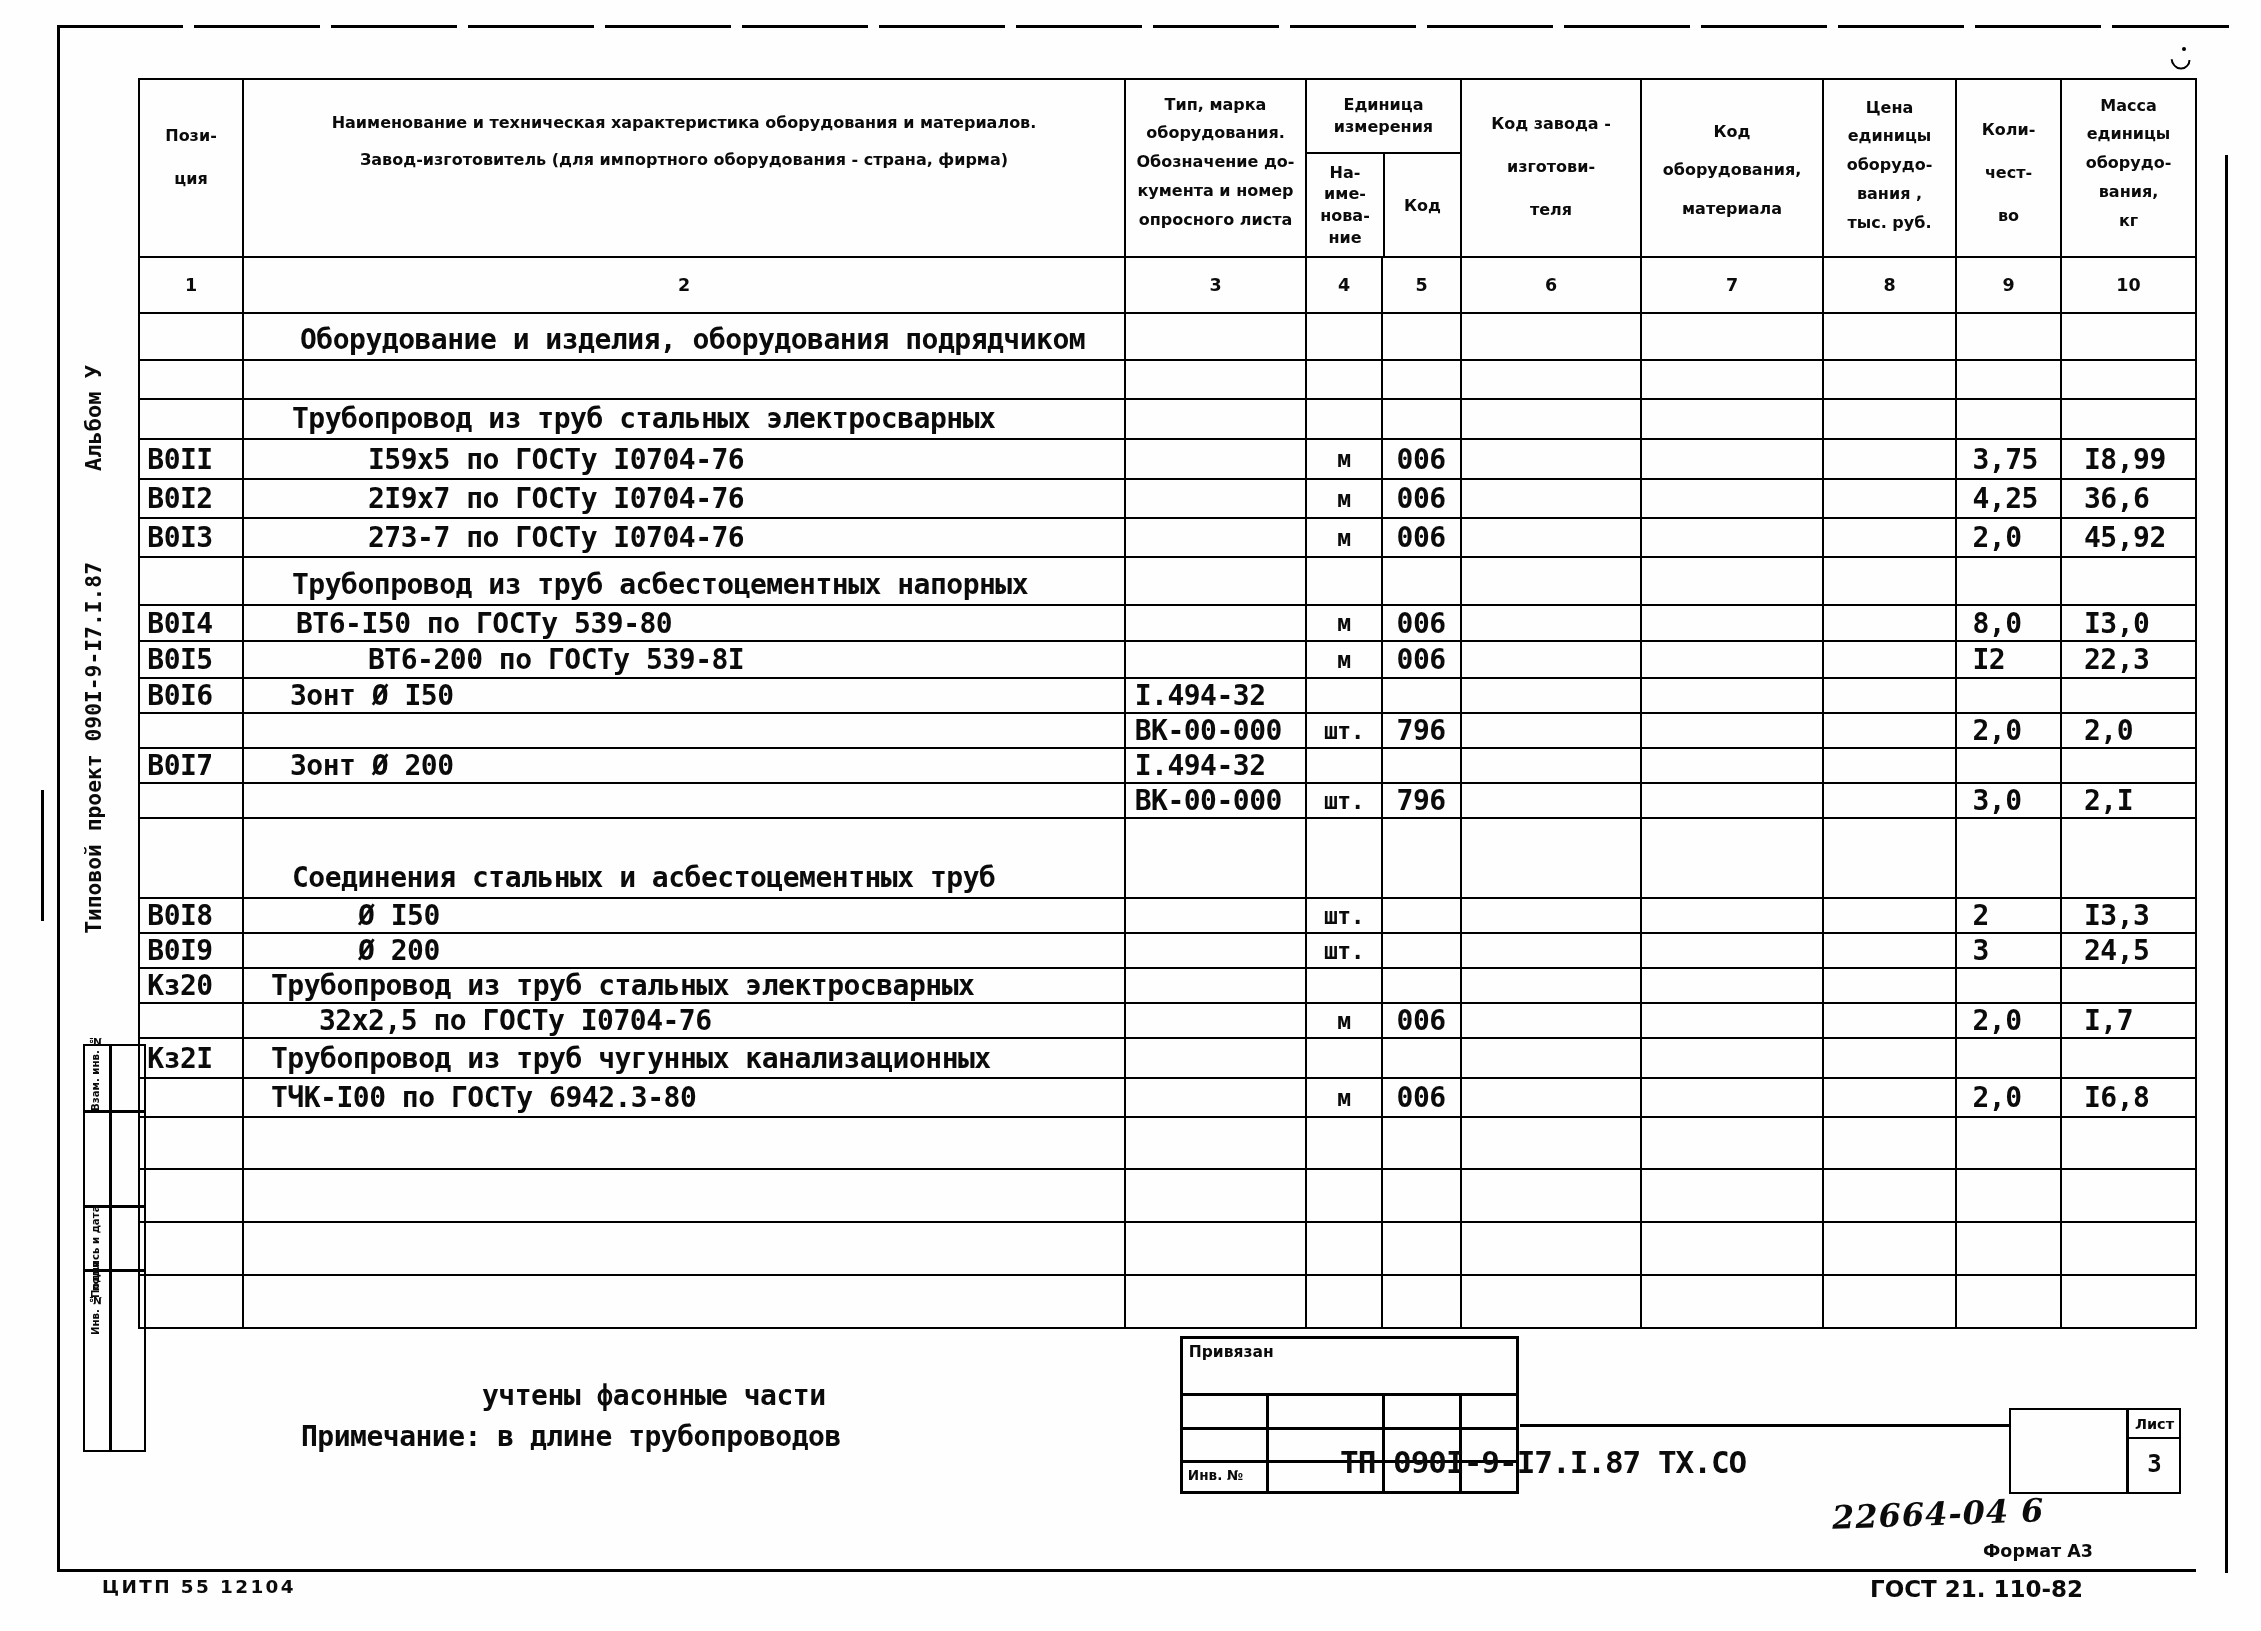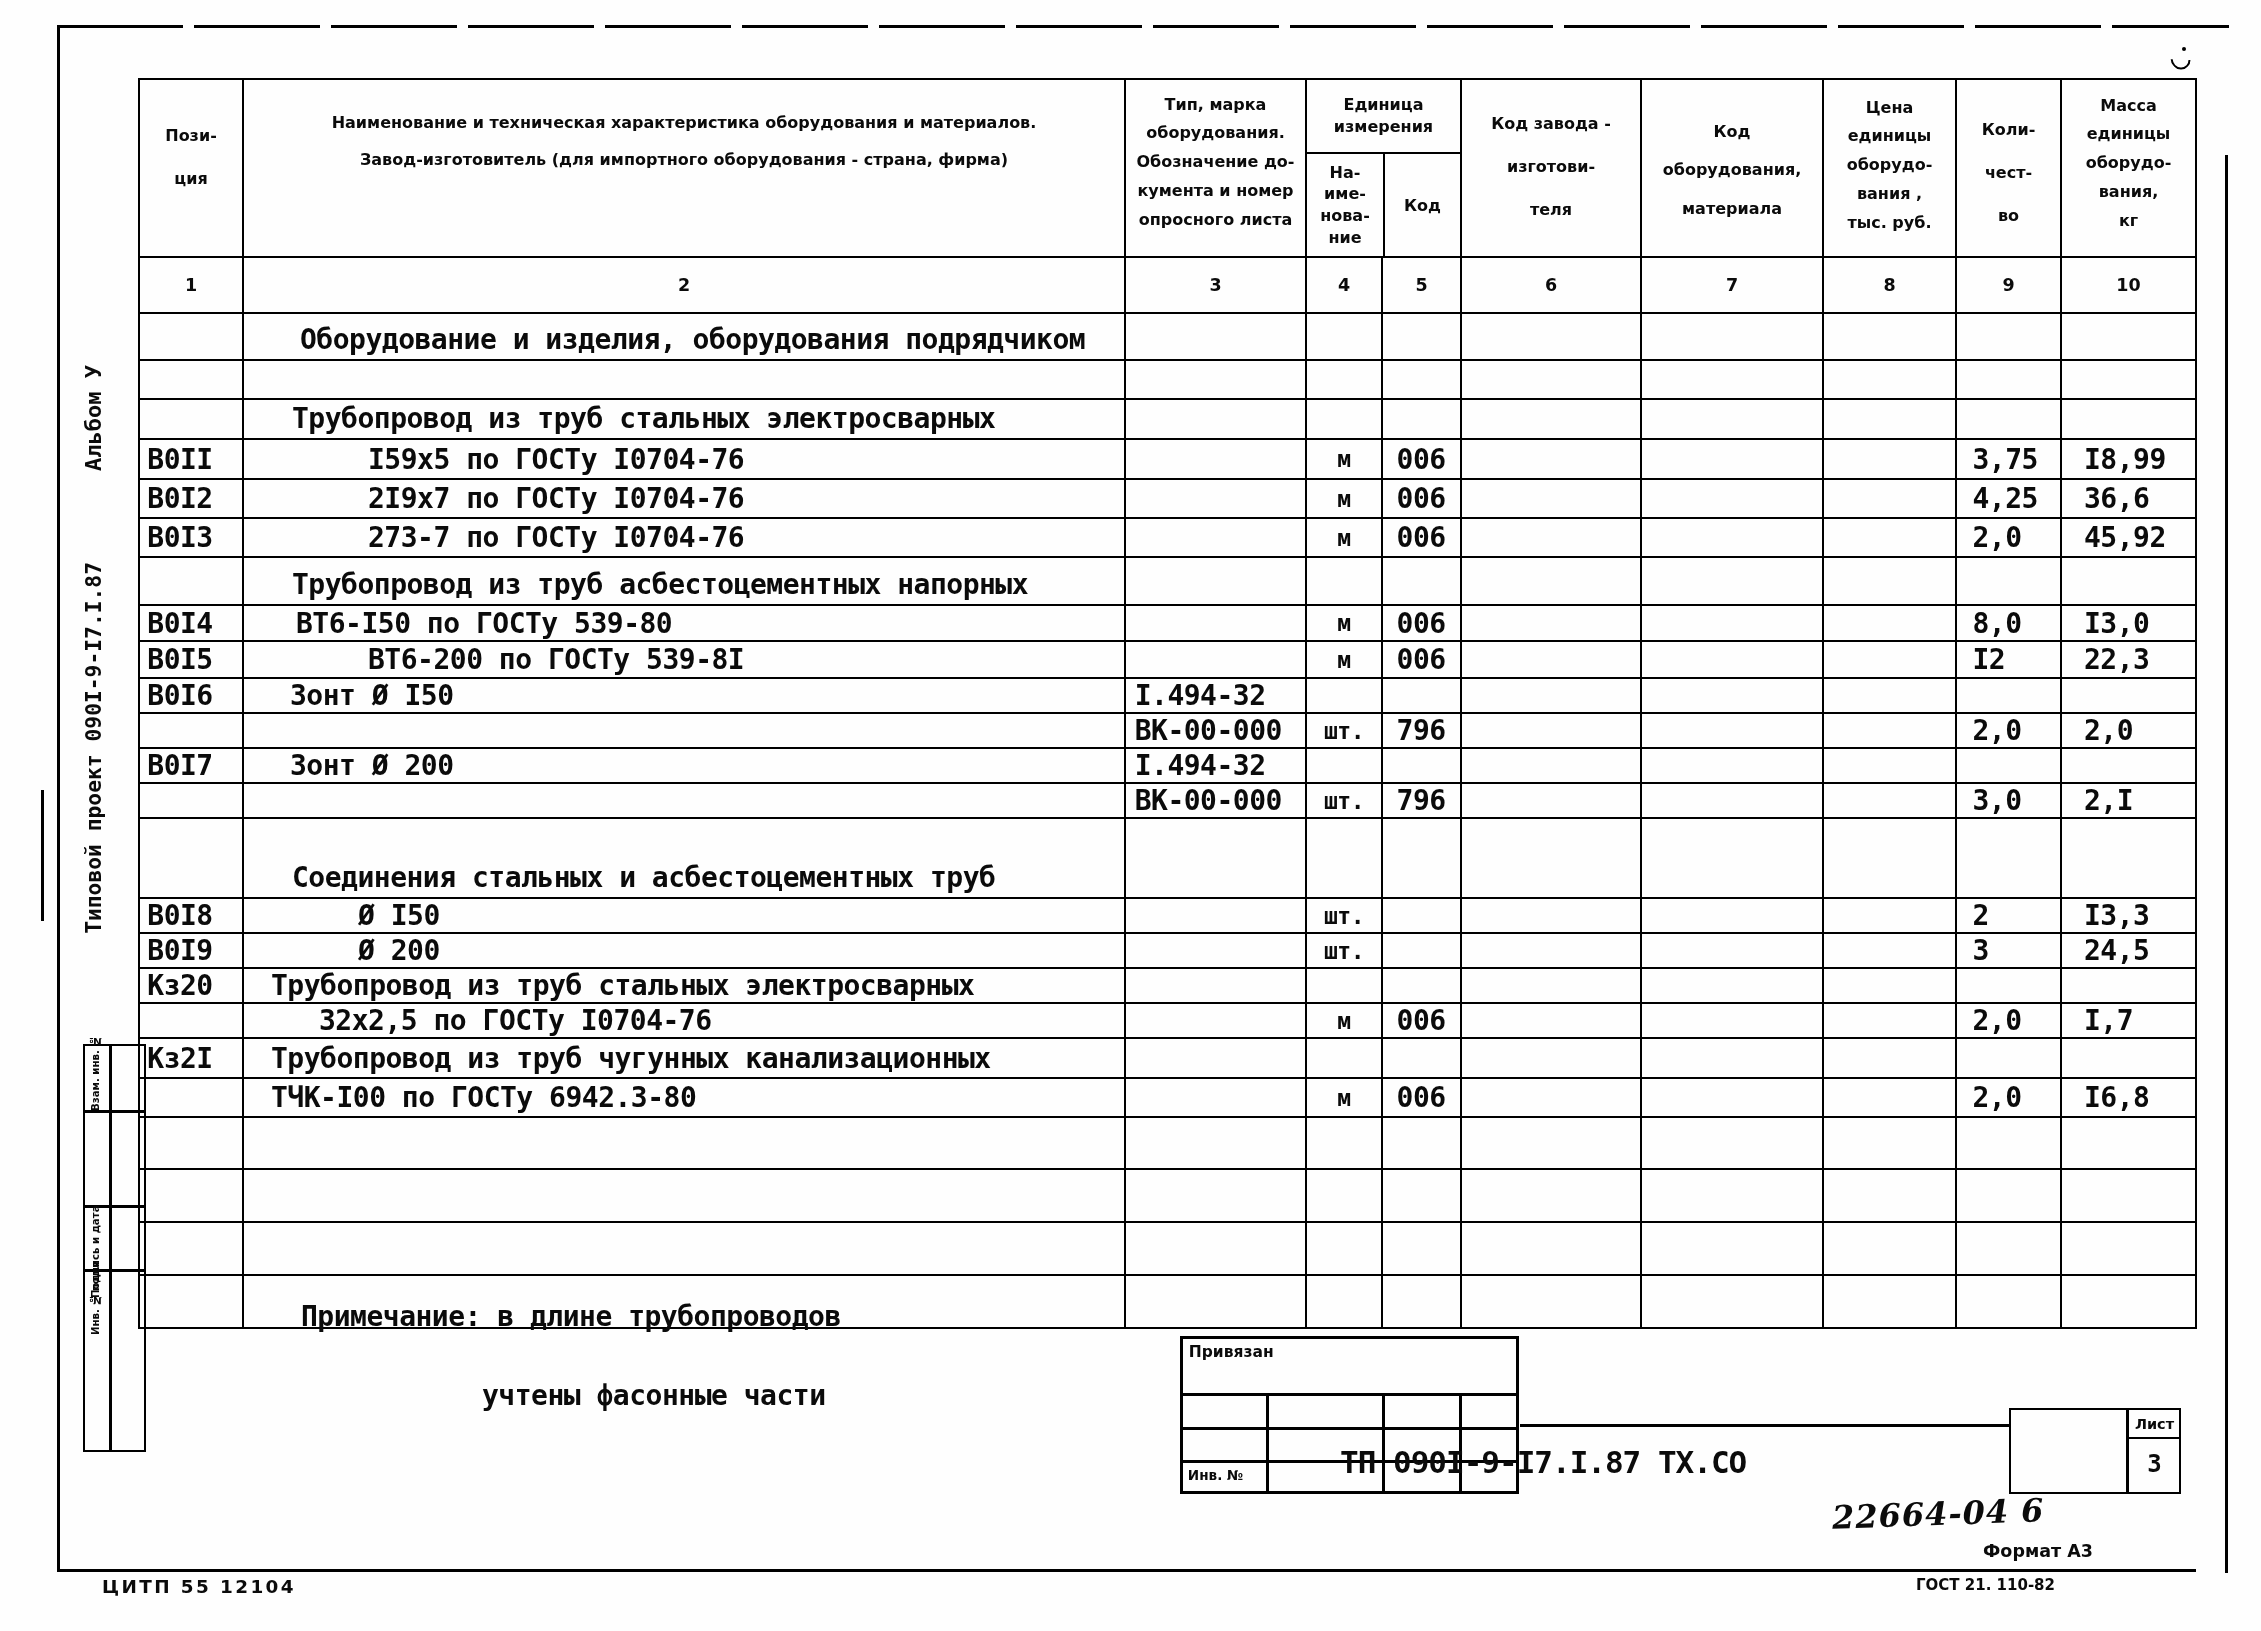--- a/index.html
+++ b/index.html
@@ -402,21 +402,21 @@
           <td style="padding-left: 13.6px;"></td>
           <td></td>
           <td></td>
           <td></td>
           <td style="padding-left: 15.5px;"></td>
           <td style="padding-left: 22px;"></td>
         </tr>
       </tbody>
   </table>
 
-  <div class="abs tw" style="left:301px;top:1300px;font-size:28px;letter-spacing:-0.5px;">Примечание: в длине трубопроводов</div>
+  <div class="abs tw" style="left:301px;top:1420px;font-size:28px;letter-spacing:-0.5px;">Примечание: в длине трубопроводов</div>
   <div class="abs tw" style="left:482px;top:1379px;font-size:28px;letter-spacing:-0.5px;">учтены фасонные части</div>
 
   <div class="abs" id="stamp">
     <div class="abs st" style="left:5.8px;top:3.9px;font-size:15.5px;">Привязан</div>
     <div class="hline" style="left:0;top:54px;width:100%;height:2.9px;"></div>
     <div class="hline" style="left:0;top:88px;width:100%;height:2.9px;"></div>
     <div class="hline" style="left:0;top:121px;width:100%;height:2.9px;"></div>
     <div class="vline" style="left:83px;top:54px;width:2.9px;height:100px;"></div>
     <div class="vline" style="left:199px;top:54px;width:2.9px;height:100px;"></div>
     <div class="vline" style="left:276px;top:54px;width:2.9px;height:100px;"></div>
@@ -430,16 +430,16 @@
   <div class="abs" id="listbox">
     <div class="vline" style="left:115px;top:0;width:2.9px;height:100%;"></div>
     <div class="abs st" style="left:118px;top:0;width:51px;height:27px;border-bottom:2.9px solid #000;display:flex;align-items:center;justify-content:center;font-size:14.5px;">Лист</div>
     <div class="abs tw" style="left:118px;top:30px;width:51px;height:48px;display:flex;align-items:center;justify-content:center;font-size:24px;">3</div>
   </div>
 
   <div class="abs" style="left:1832px;top:1495px;font-family:'DejaVu Serif','Liberation Serif',serif;font-style:italic;font-weight:700;font-size:32px;transform:rotate(-2deg);letter-spacing:1px;">22664-04   6</div>
 
   <div class="abs st" style="left:102px;top:1576px;font-size:18.4px;letter-spacing:2.4px;">ЦИТП  55 12104</div>
   <div class="abs st" style="left:1983px;top:1541px;font-size:17.5px;">Формат А3</div>
-  <div class="abs st" style="left:1916px;top:1576px;font-size:15px;">ГОСТ 21. 110-82</div>
+  <div class="abs st" style="left:1870px;top:1576px;font-size:23px;">ГОСТ 21. 110-82</div>
 
 </div>
 
 
 </body></html>

